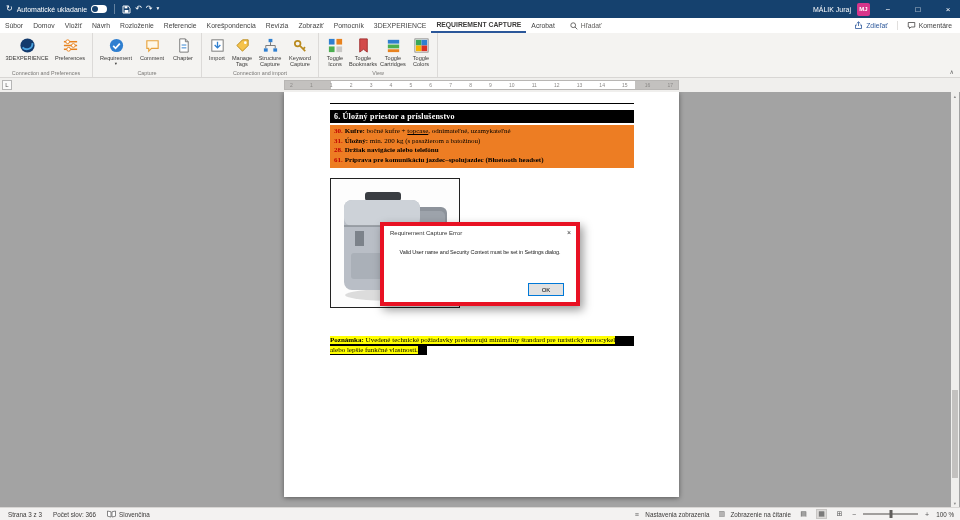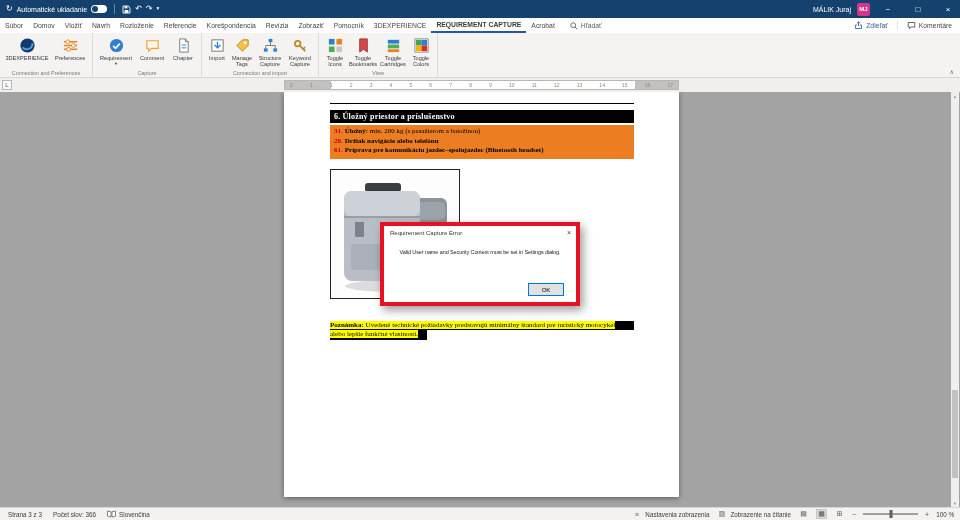--- a/index.html
+++ b/index.html
@@ -49,21 +49,21 @@
   .docarea{position:absolute;top:92px;left:0;right:0;bottom:13px;background:#a3a3a3;overflow:hidden}
   .page{position:absolute;left:284px;top:0;width:395px;height:405px;background:#fff;box-shadow:0 1px 5px rgba(0,0,0,.45);padding:0 45px 0 46px;font-family:"Liberation Serif",serif;color:#000}
   .topline{height:1px;background:#000;margin-top:11px}
   .heading{margin-top:6px;background:#000;color:#fff;font-weight:bold;font-size:8px;padding:2px 4px;letter-spacing:.2px}
   .orange{margin-top:2px;background:#ed7d23;padding:2px 4px 3px;font-size:7px;line-height:9.6px}
   .rline{white-space:nowrap;overflow:hidden}
   .rnum{color:#c00000;font-weight:bold;margin-right:2px}
   .rbold{font-weight:bold}
   .runder{text-decoration:underline}
   .imgframe{margin-top:10px;width:130px;height:130px;border:1px solid #222;background:#fff;overflow:hidden}
-  .note{margin-top:22px;font-size:7px;line-height:9.5px}
+  .note{margin-top:28px;font-size:7px;line-height:9.5px}
   .nline{background:#000;white-space:nowrap;overflow:hidden}
   .nline .hl{background:#ffff00;color:#000}
   .nline.short{display:inline-block;padding-right:9px}
 
   
   .dialog{position:absolute;left:380px;top:130px;width:200px;height:84px;background:#fff;border:4px solid #e81123;box-shadow:3px 4px 9px rgba(0,0,0,.4);z-index:5;font-family:"Liberation Sans",sans-serif}
   .dlg-head{display:flex;justify-content:space-between;align-items:center;padding:3px 5px 0 6px;font-size:6px;color:#333}
   .dlg-close{font-size:7px;color:#333;line-height:1}
   .dlg-msg{margin-top:13px;text-align:center;font-size:5.5px;color:#222;white-space:nowrap;letter-spacing:-.1px}
   .dlg-ok{position:absolute;right:12px;bottom:6px;width:36px;height:13px;background:#e1e1e1;border:1px solid #0078d7;font-size:6px;display:flex;align-items:center;justify-content:center;color:#000}
@@ -312,20 +312,23 @@
 
 <div class="docarea">
 
   <div class="page">
     <div class="topline"></div>
 
     <div class="heading">6. Úložný priestor a príslušenstvo</div>
 
     <div class="orange">
       <div class="rline">
+        <span class="rnum">30.</span><span class="rbold">Kufre:</span><span> bočné kufre + </span><span class="runder">topcase</span><span>, odnímateľné, uzamykateľné</span>
+      </div>
+      <div class="rline">
         <span class="rnum">31.</span><span class="rbold">Úložný:</span><span> min. 200 kg (s pasažierom a batožinou)</span>
       </div>
       <div class="rline">
         <span class="rnum">28.</span><span class="rbold">Držiak navigácie alebo telefónu</span>
       </div>
       <div class="rline">
         <span class="rnum">61.</span><span class="rbold">Príprava pre komunikáciu jazdec–spolujazdec (Bluetooth headset)</span>
       </div>
     </div>
 

